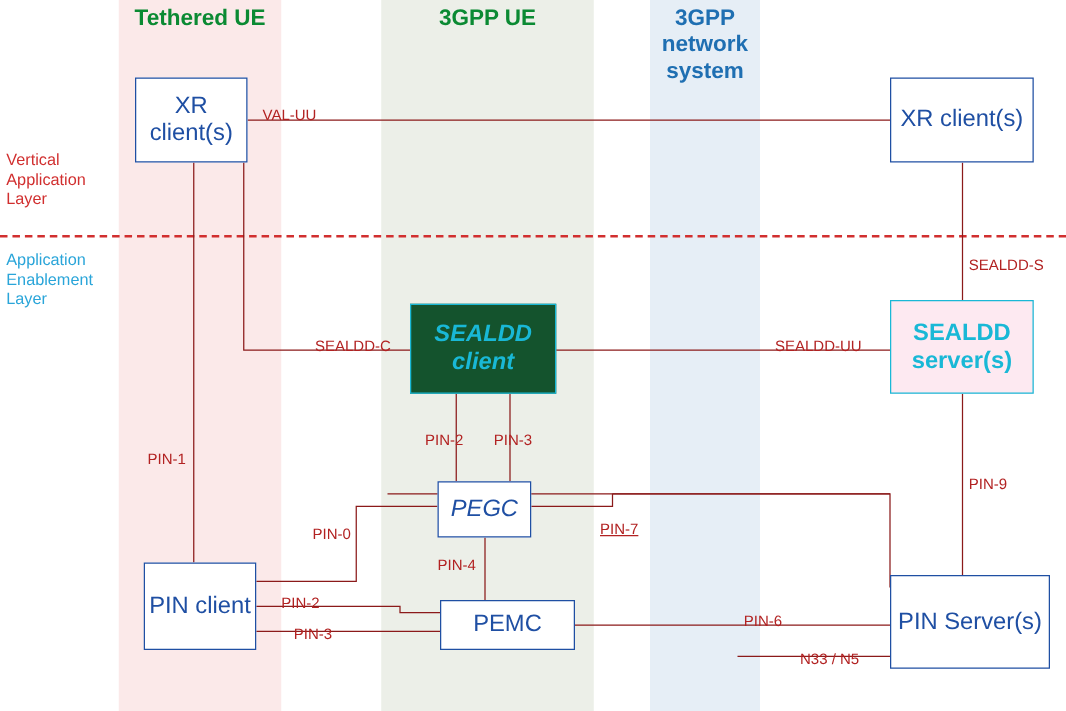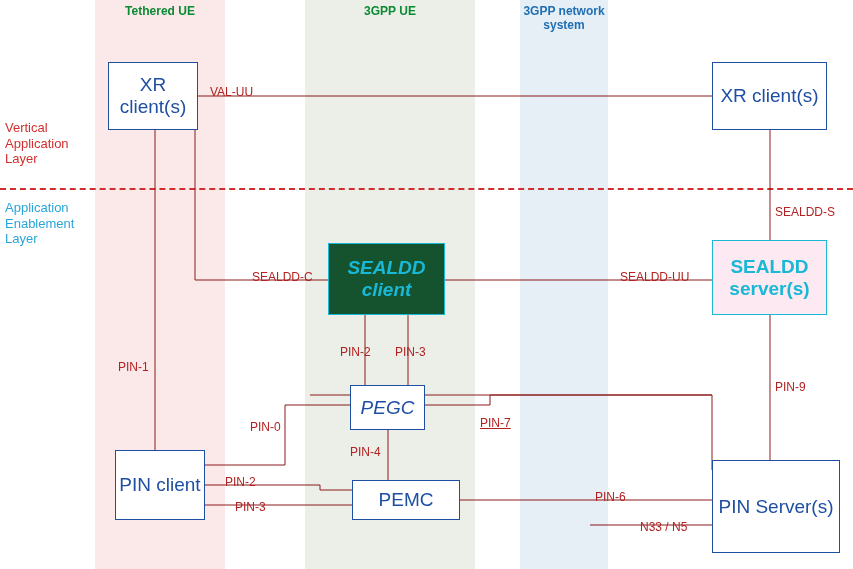--- a/index.html
+++ b/index.html
@@ -18,21 +18,21 @@
     position: absolute;
     top: 0;
     bottom: 0;
   }
   .col-tethered { background: #fbe9e9; }
   .col-3gppue   { background: #ecefe8; }
   .col-3gppnet  { background: #e6eef6; }
   .col-header {
     position: absolute;
     top: 4px;
-    font-size: 12px;
+    font-size: 18px;
     font-weight: bold;
     text-align: center;
     width: 100%;
   }
   .col-header.green { color: #0b8a33; }
   .col-header.blue  { color: #1f6fb2; }
   .layer-label {
     position: absolute;
     font-size: 13px;
     line-height: 1.2;
@@ -156,21 +156,21 @@
   </div>
   <div class="node" style="left:350px; top:385px; width:75px; height:45px;font-style:italic;">
     <span>PEGC</span>
   </div>
   <div class="node" style="left:352px; top:480px; width:108px; height:40px;">
     <span>PEMC</span>
   </div>
   <div class="node" style="left:115px; top:450px; width:90px; height:70px;">
     <span>PIN client</span>
   </div>
-  <div class="node" style="left:712px; top:460px; width:128px; height:93px;">
+  <div class="node" style="left:712px; top:460px; width:128px; height:75px;">
     <span>PIN Server(s)</span>
   </div>
 
   <div class="conn-label" style="left:210px; top:85px;">VAL-UU</div>
   <div class="conn-label" style="left:252px; top:270px;">SEALDD-C</div>
   <div class="conn-label" style="left:620px; top:270px;">SEALDD-UU</div>
   <div class="conn-label" style="left:775px; top:205px;">SEALDD-S</div>
   <div class="conn-label" style="left:118px; top:360px;">PIN-1</div>
   <div class="conn-label" style="left:340px; top:345px;">PIN-2</div>
   <div class="conn-label" style="left:395px; top:345px;">PIN-3</div>

